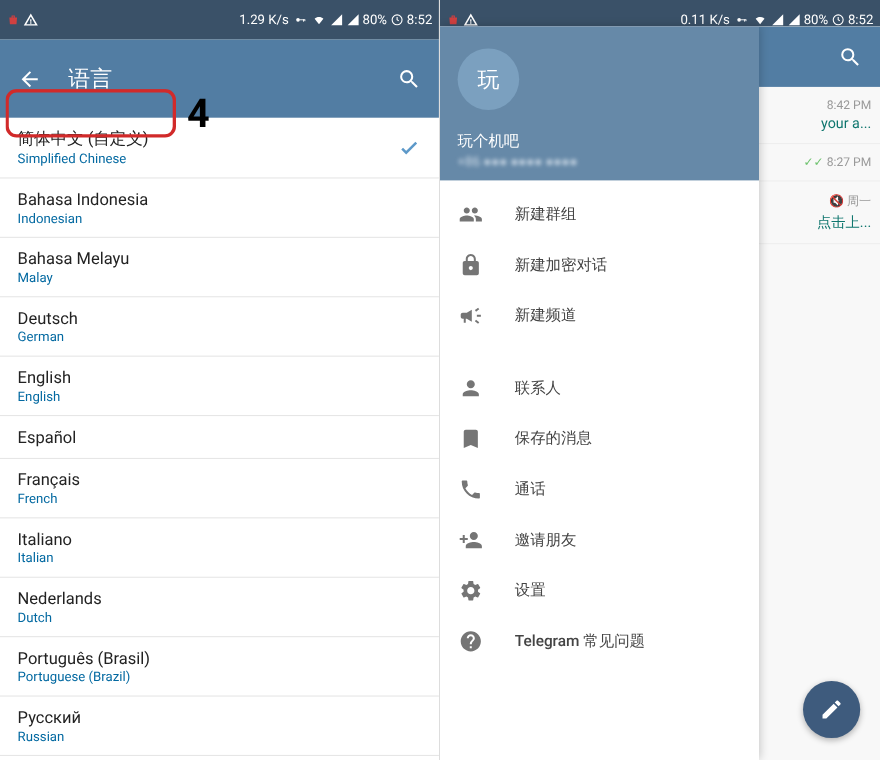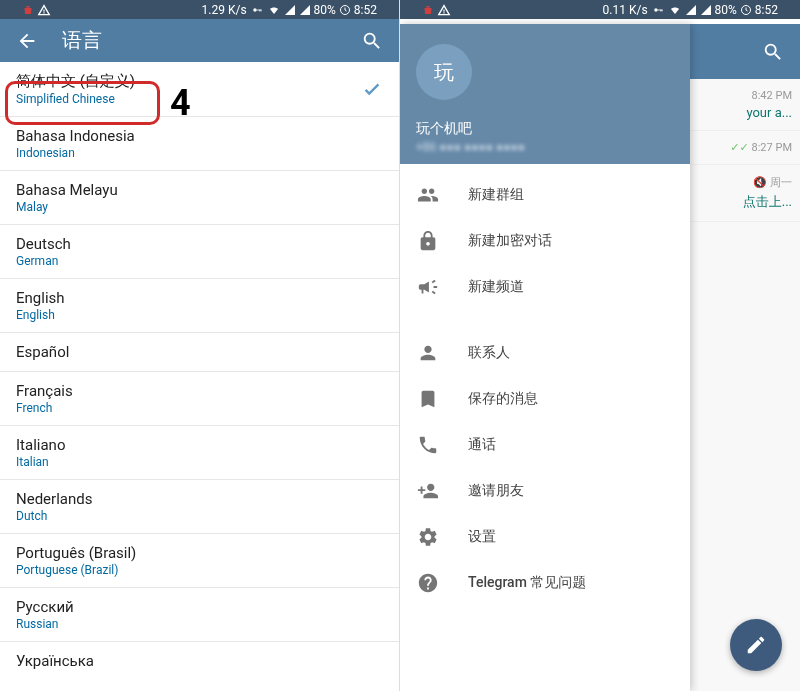--- a/index.html
+++ b/index.html
@@ -1,26 +1,26 @@
 <!DOCTYPE html>
 <html><head>
   <meta charset="utf-8">
   <style>
     * { margin: 0; padding: 0; box-sizing: border-box; font-family: -apple-system, Roboto, sans-serif; }
     body { background: #fff; width: 800px; height: 691px; overflow: hidden; display: flex; }
     .screen { position: relative; background: #fff; overflow: hidden; }
     .screen-left { width: 400px; height: 691px; border-right: 1px solid #ddd; }
     .screen-right { width: 400px; height: 691px; position: relative; }
     
-    .status-bar { height: 19px; background: #3a5168; color: #fff; display: flex; align-items: center; justify-content: space-between; padding: 0 22px; font-size: 12px; }
+    .status-bar { height: 36px; background: #3a5168; color: #fff; display: flex; align-items: center; justify-content: space-between; padding: 0 6px; font-size: 12px; }
     .status-left { display: flex; align-items: center; gap: 3px; }
     .status-right { display: flex; align-items: center; gap: 3px; }
     .status-icon { display: inline-flex; align-items: center; justify-content: center; }
     
-    .app-bar { height: 43px; background: #527da3; color: #fff; display: flex; align-items: center; padding: 0 16px; gap: 24px; }
+    .app-bar { height: 71px; background: #527da3; color: #fff; display: flex; align-items: center; padding: 0 16px; gap: 24px; }
     .app-bar-title { font-size: 20px; flex: 1; }
     
     .language-list { background: #fff; height: calc(691px - 79px); overflow-y: auto; }
     .language-item { padding: 10px 16px; border-bottom: 1px solid #e6e6e6; display: flex; align-items: center; position: relative; }
     .language-text { flex: 1; }
     .language-primary { font-size: 15px; color: #222; }
     .language-secondary { font-size: 12px; color: #0369a1; margin-top: 1px; }
     .check-icon { color: #5d99c9; }
     
     .highlight-box { position: absolute; left: 5px; top: 81px; width: 155px; height: 44px; border: 3px solid #d12a2a; border-radius: 10px; pointer-events: none; }

